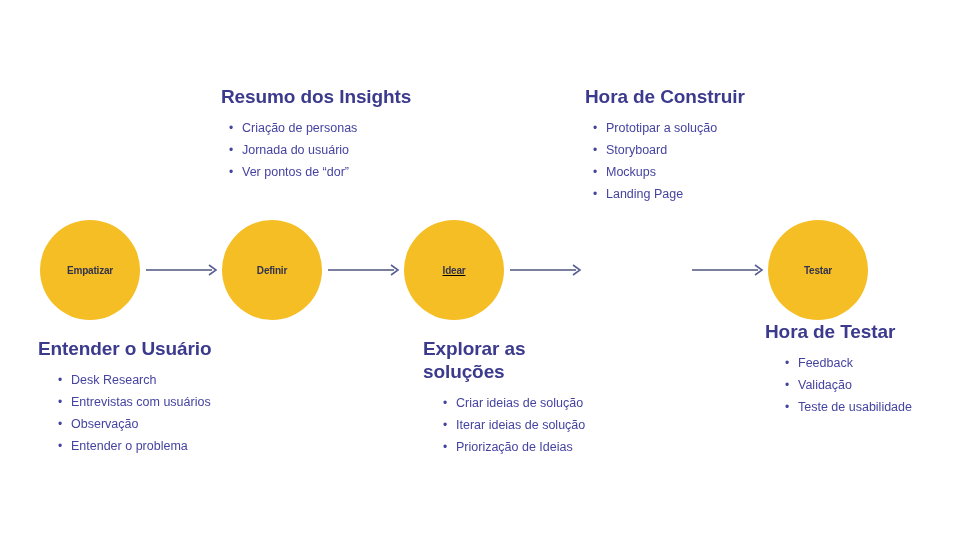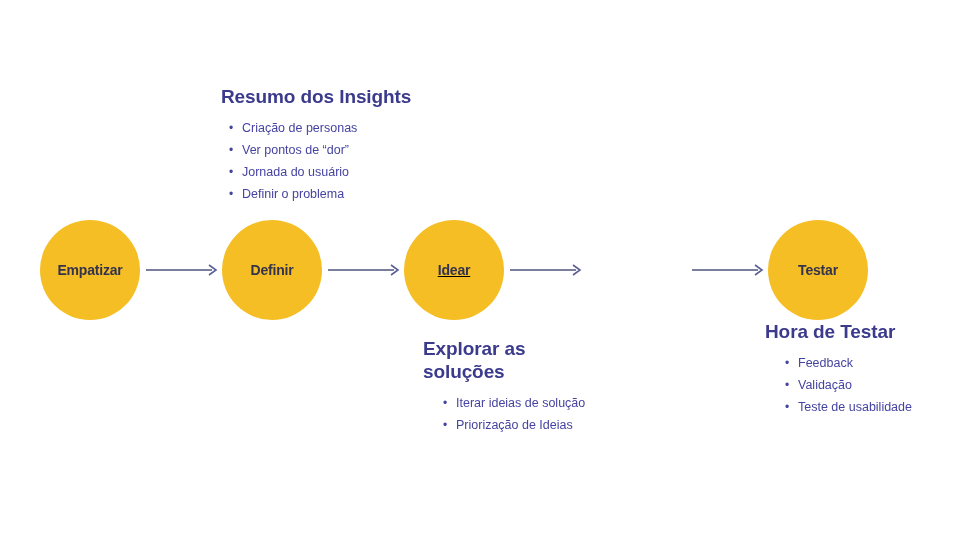--- a/index.html
+++ b/index.html
@@ -62,21 +62,21 @@
     position: absolute;
     width: 100px;
     height: 100px;
     border-radius: 50%;
     background: #F5BE25;
     display: flex;
     align-items: center;
     justify-content: center;
   }
   .flow-node-label {
-    font-size: 14px;
+    font-size: 10px;
     font-weight: bold;
     color: #33334d;
     letter-spacing: -0.2px;
     white-space: nowrap;
   }
   .flow-arrow {
     position: absolute;
     height: 14px;
     top: 263px;
   }
@@ -87,26 +87,34 @@
 </style>
 </head>
 <body>
 
 <div id="canvas">
 
   <div class="block" style="left:221px; top:85px;">
     <div class="block-heading">Resumo dos Insights</div>
     <ul class="bullet-list">
       <li class="bullet-item">Criação de personas</li>
+      <li class="bullet-item">Jornada do usuário</li>
       <li class="bullet-item">Ver pontos de “dor”</li>
-      <li class="bullet-item">Jornada do usuário</li>
-      <li class="bullet-item">Definir o problema</li>
     </ul>
   </div>
 
+  <div class="block" style="left:585px; top:85px;">
+    <div class="block-heading">Hora de Construir</div>
+    <ul class="bullet-list">
+      <li class="bullet-item">Prototipar a solução</li>
+      <li class="bullet-item">Storyboard</li>
+      <li class="bullet-item">Mockups</li>
+      <li class="bullet-item">Landing Page</li>
+    </ul>
+  </div>
 
   <div class="flow-node" style="left:40px; top:220px;">
     <span class="flow-node-label">Empatizar</span>
   </div>
 
   <div class="flow-arrow" style="left:146px; width:72px;">
     <svg width="72" height="14" viewBox="0 0 72 14">
       <line x1="0" y1="7" x2="66" y2="7" stroke="#7b7f9e" stroke-width="2"></line>
       <polyline points="63,2 70,7 63,12" fill="none" stroke="#5a5f96" stroke-width="1.6"></polyline>
     </svg>
@@ -139,25 +147,35 @@
     <svg width="72" height="14" viewBox="0 0 72 14">
       <line x1="0" y1="7" x2="66" y2="7" stroke="#7b7f9e" stroke-width="2"></line>
       <polyline points="63,2 70,7 63,12" fill="none" stroke="#5a5f96" stroke-width="1.6"></polyline>
     </svg>
   </div>
 
   <div class="flow-node" style="left:768px; top:220px;">
     <span class="flow-node-label">Testar</span>
   </div>
 
+  <div class="block" style="left:38px; top:337px;">
+    <div class="block-heading">Entender o Usuário</div>
+    <ul class="bullet-list indent-bullets">
+      <li class="bullet-item">Desk Research</li>
+      <li class="bullet-item">Entrevistas com usuários</li>
+      <li class="bullet-item">Observação</li>
+      <li class="bullet-item">Entender o problema</li>
+    </ul>
+  </div>
 
   <div class="block" style="left:423px; top:337px;">
     <div class="block-heading">Explorar as
 soluções</div>
     <ul class="bullet-list indent-bullets">
+      <li class="bullet-item">Criar ideias de solução</li>
       <li class="bullet-item">Iterar ideias de solução</li>
       <li class="bullet-item">Priorização de Ideias</li>
     </ul>
   </div>
 
   <div class="block" style="left:765px; top:320px;">
     <div class="block-heading">Hora de Testar</div>
     <ul class="bullet-list indent-bullets">
       <li class="bullet-item">Feedback</li>
       <li class="bullet-item">Validação</li>

